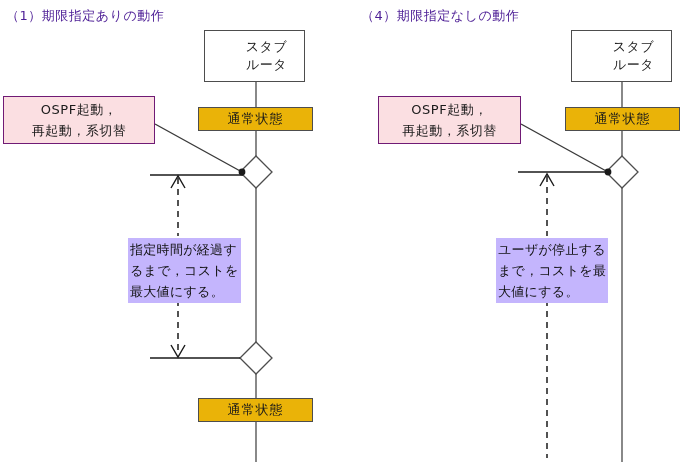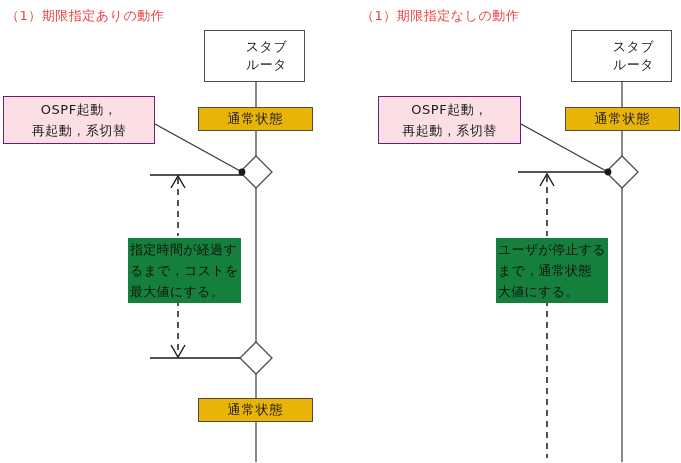--- a/index.html
+++ b/index.html
@@ -20,21 +20,21 @@
     left: 0; top: 0;
     width: 681px;
     height: 463px;
   }
   .panel-title {
     position: absolute;
     font-size: 13px;
     line-height: 16px;
     white-space: nowrap;
     letter-spacing: 0.5px;
-    color: #ef4444;
+    color: #4c1d95;
   }
   #title-left  { left: 6px;   top: 8px; }
   #title-right { left: 361px; top: 8px; }
 
   .node-box {
     position: absolute;
     box-sizing: border-box;
     display: flex;
     flex-direction: column;
     align-items: center;
@@ -86,21 +86,21 @@
   #event-left  { left: 3px;   top: 96px; width: 152px; height: 48px; }
   #event-right { left: 378px; top: 96px; width: 143px; height: 48px; }
 
   .note {
     position: absolute;
     font-size: 13px;
     line-height: 21px;
     white-space: pre-line;
     letter-spacing: 0.3px;
     color: #111111;
-    background: #15803d;
+    background: #c4b5fd;
     padding: 1px 2px;
   }
   #note-left  { left: 128px; top: 238px; }
   #note-right { left: 496px; top: 238px; }
 </style>
 </head>
 <body>
 
 <svg id="canvas" width="681" height="463" viewBox="0 0 681 463" xmlns="http://www.w3.org/2000/svg">
 
@@ -135,21 +135,21 @@
   <circle cx="608" cy="172" r="3.4" fill="#1a1a1a"></circle>
 
   <line x1="518" y1="172" x2="609" y2="172" stroke="#1a1a1a" stroke-width="1.4"></line>
 
   <line x1="547" y1="176" x2="547" y2="236" stroke="#1a1a1a" stroke-width="1.5" stroke-dasharray="6,5"></line>
   <line x1="547" y1="300" x2="547" y2="458" stroke="#1a1a1a" stroke-width="1.5" stroke-dasharray="6,5"></line>
   <polyline points="540,186 547,174 554,186" fill="none" stroke="#1a1a1a" stroke-width="1.4"></polyline>
 </svg>
 
 <div class="panel-title" id="title-left">（1）期限指定ありの動作</div>
-<div class="panel-title" id="title-right">（1）期限指定なしの動作</div>
+<div class="panel-title" id="title-right">（4）期限指定なしの動作</div>
 
 <div class="node-box stub-box" id="stub-left">スタブ
 ルータ</div>
 
 <div class="state-box" id="state-left-top">通常状態</div>
 
 <div class="event-box" id="event-left">OSPF起動，
 再起動，系切替</div>
 
 <div class="note" id="note-left">指定時間が経過す
@@ -160,14 +160,14 @@
 
 <div class="node-box stub-box" id="stub-right">スタブ
 ルータ</div>
 
 <div class="state-box" id="state-right-top">通常状態</div>
 
 <div class="event-box" id="event-right">OSPF起動，
 再起動，系切替</div>
 
 <div class="note" id="note-right">ユーザが停止する
-まで，通常状態
+まで，コストを最
 大値にする。</div>
 
 </body></html>

